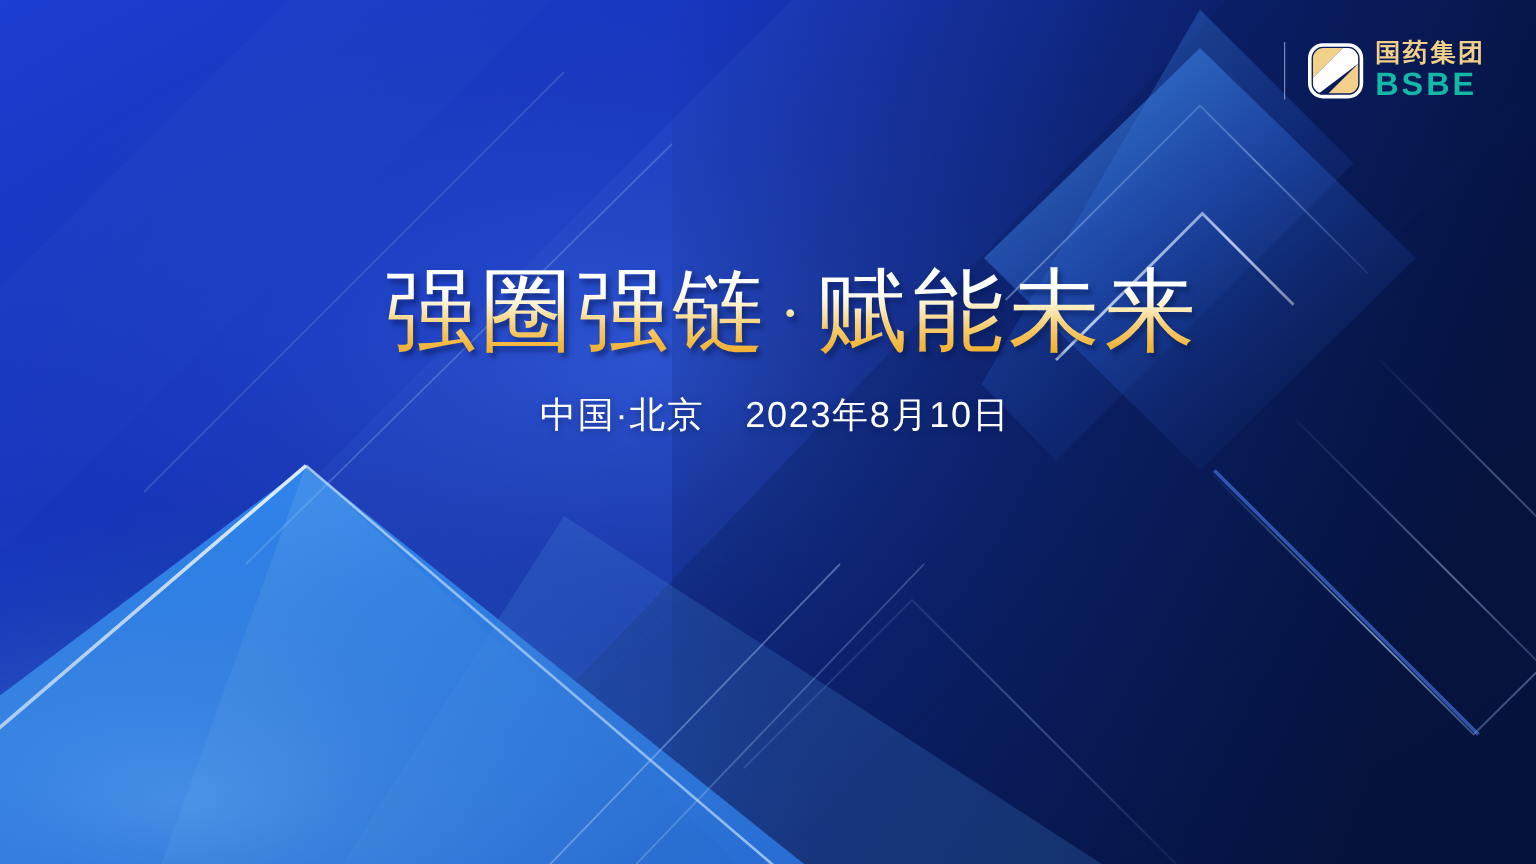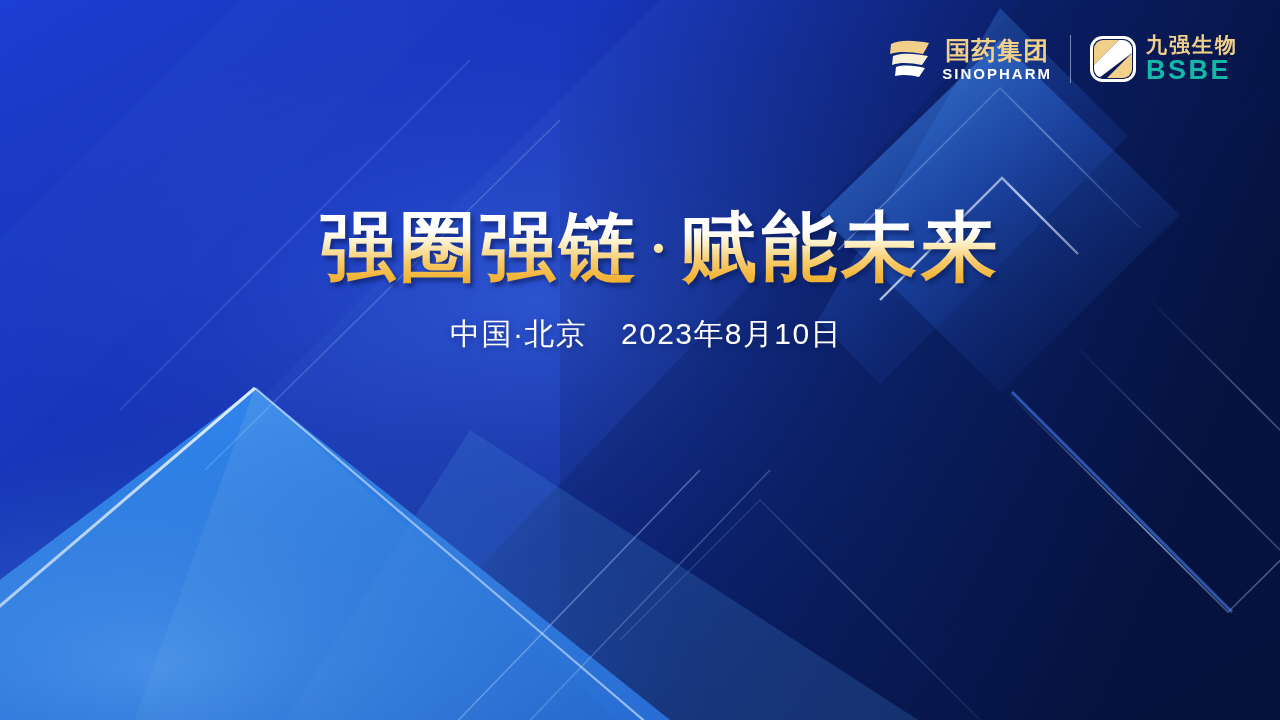--- a/index.html
+++ b/index.html
@@ -95,24 +95,24 @@
     left: 0;
     right: 0;
     top: 206px;
     z-index: 5;
     text-align: center;
   }
 
   .main-title {
     font-family: "DejaVu Serif", "Liberation Serif", serif;
     font-size: 76px;
-    font-weight: bold;
+    font-weight: normal;
     letter-spacing: 4px;
     line-height: 1.08;
-    margin: 0;
+    margin: 12px;
     white-space: nowrap;
     background-image: linear-gradient(180deg,
         #ffffff 0%, #ffffff 30%, #fdeec2 46%,
         #f8cd70 66%, #f3b63c 86%, #eea92a 100%);
     -webkit-background-clip: text;
     background-clip: text;
     color: transparent;
     -webkit-text-fill-color: transparent;
     filter: drop-shadow(3px 4px 2px rgba(6, 24, 82, 0.55));
     padding-left: 41px;
@@ -262,50 +262,39 @@
       <path d="M 770,470 L 492,760" opacity="0.4"></path>
       <path d="M 560,120 L 205,470" opacity="0.35"></path>
       <path d="M 470,60 L 120,410" opacity="0.25"></path>
     </g>
 
     <rect x="0" y="0" width="1280" height="720" fill="none"></rect>
   </svg>
 
   <div class="logo-bar">
 
-    <div class="logo-group">
-      <svg class="sino-mark" viewBox="0 0 46 44">
-        <path d="M4 7 C14 2, 30 4, 42 6 C40 10, 38 14, 36 17 C24 15, 13 14, 3 17 Z" fill="#f2d08a"></path>
-        <path d="M6 19 C16 15, 30 17, 41 19 C39 22, 37 25, 35 28 C24 26, 14 25, 5 28 Z" fill="#fbf0d6"></path>
-        <path d="M9 30 C18 27, 29 29, 38 31 C36 34, 34 37, 32 40 C24 38, 16 37, 8 39 Z" fill="#ffffff"></path>
-      </svg>
-      <div class="sino-text">
-        <div class="sino-cn">国药集团</div>
-        <div class="sino-en">SINOPHARM</div>
-      </div>
-    </div>
 
     <div class="logo-divider"></div>
 
     <div class="logo-group">
       <svg class="bsbe-mark" viewBox="0 0 48 48">
         <rect x="2.5" y="2.5" width="43" height="43" rx="11" ry="11" fill="none" stroke="#ffffff" stroke-width="3"></rect>
         <clipPath id="bsbeClip">
           <rect x="5" y="5" width="38" height="38" rx="9" ry="9"></rect>
         </clipPath>
         <g clip-path="url(#bsbeClip)">
           <polygon points="5,5 30,5 5,30" fill="#f2d08a"></polygon>
           <polygon points="43,43 18,43 43,18" fill="#f2d08a"></polygon>
           <polygon points="30,5 43,5 43,18 10,43 5,43 5,30" fill="#ffffff"></polygon>
           <polygon points="33,6 43,6 11,42 5,42" fill="#1b3fc8" opacity="0"></polygon>
         </g>
         <path d="M32 11 L12 33" stroke="#1b3fc8" stroke-width="0" fill="none"></path>
       </svg>
       <div class="bsbe-text">
-        <div class="bsbe-cn">九强生物</div>
+        <div class="bsbe-cn">国药集团</div>
         <div class="bsbe-en">BSBE</div>
       </div>
     </div>
 
   </div>
 
   <div class="center-block">
 
     <h1 class="main-title"><span>强圈强链</span><span class="dot">·</span><span>赋能未来</span></h1>
 

